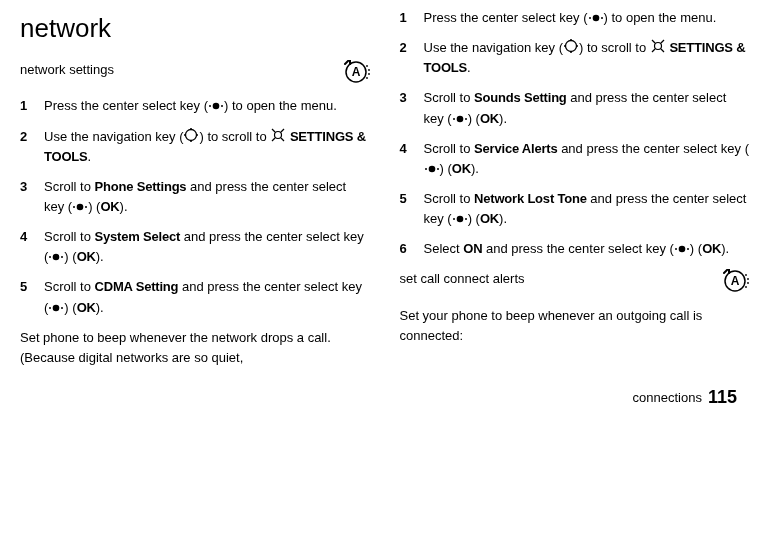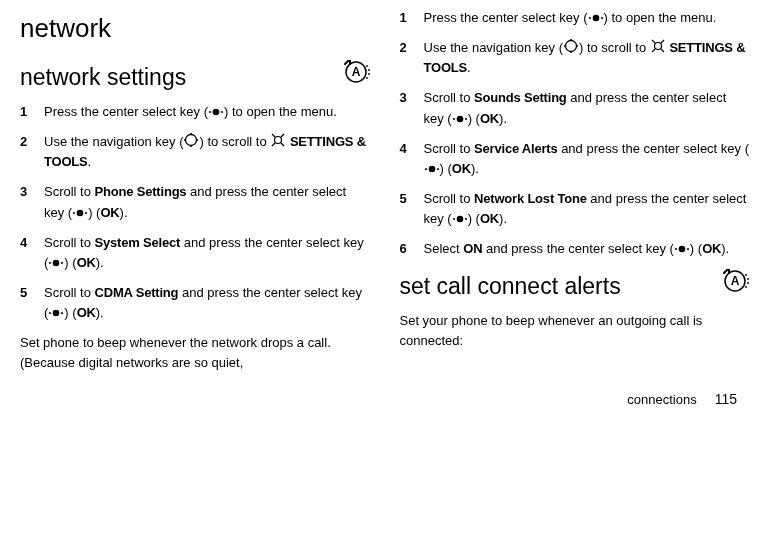--- a/index.html
+++ b/index.html
@@ -22,21 +22,21 @@
   .col {
     flex: 1;
     min-width: 0;
   }
   h1 {
     font-size: 26px;
     font-weight: 400;
     margin: 0 0 12px 0;
   }
   h2 {
-    font-size: 23px;
+    font-size: 13px;
     font-weight: 400;
     margin: 8px 0 6px 0;
   }
   h2.clearfix { overflow: hidden; }
   p { margin: 0 0 6px 0; }
   ol {
     list-style: none;
     padding: 0;
     margin: 0 0 8px 0;
   }
@@ -56,27 +56,27 @@
   .narrow-bold { font-family: "Arial Narrow", Arial, sans-serif; font-weight: bold; letter-spacing: -0.2px; }
   .svgicon { display:inline-block; vertical-align: -2px; }
   .badge {
     float: right;
     margin-top: -2px;
   }
   .footer {
     display: flex;
     justify-content: flex-end;
     align-items: center;
-    gap: 18px;
+    gap: 6px;
     padding: 0 20px 4px 0;
     font-size: 13px;
   }
   .pageno {
-    font-weight: normal;
-    font-size: 14px;
+    font-weight: bold;
+    font-size: 18px;
   }
 </style>
 </head>
 <body>
 
 <svg width="0" height="0" style="position:absolute">
   <defs>
     <g id="dotkey">
       <circle cx="8" cy="6" r="3.3" fill="#000"></circle>
       <circle cx="2" cy="6" r="1" fill="#000"></circle>

